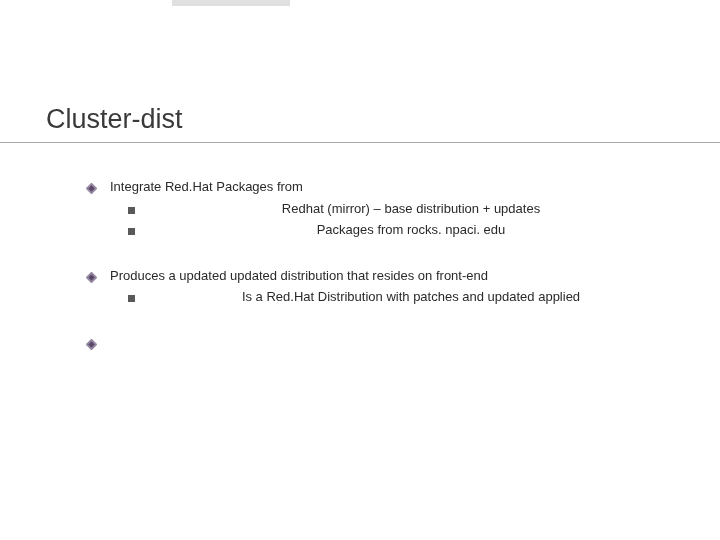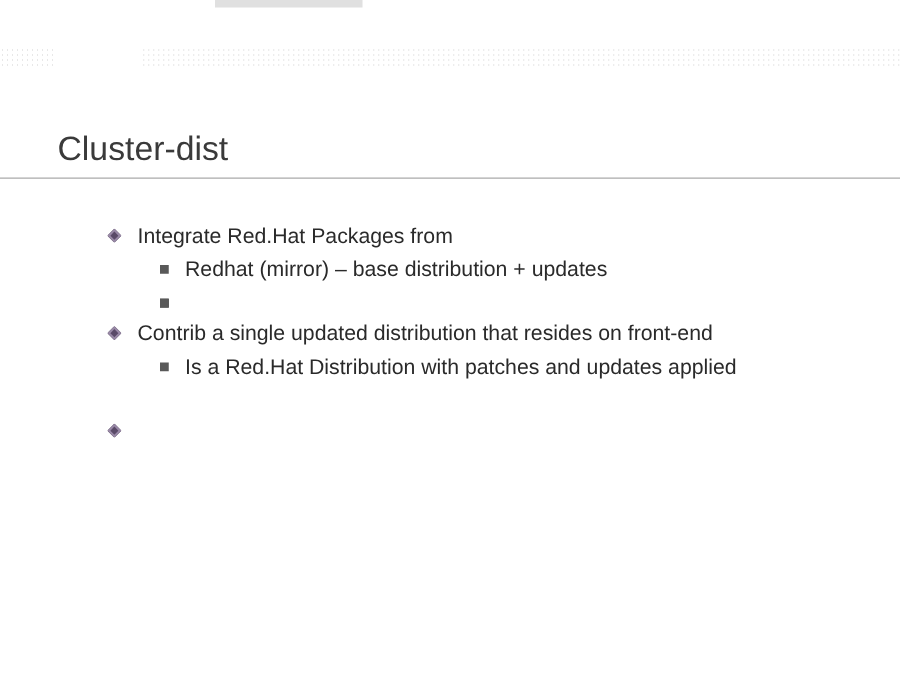--- a/index.html
+++ b/index.html
@@ -51,36 +51,37 @@
     top: 142px;
     width: 720px;
     height: 1px;
     background: #aaaaaa;
   }
   .body {
     position: absolute;
     left: 86px;
     top: 178px;
     width: 588px;
-    font-size: 17px;
+    font-size: 13px;
     color: #2a2a2a;
     line-height: 1.35;
   }
   .lvl1 {
     margin-bottom: 4px;
     position: relative;
     padding-left: 24px;
   }
   .lvl1-group {
     margin-bottom: 28px;
   }
   .lvl2 {
     position: relative;
     padding-left: 62px;
     margin-bottom: 4px;
+    text-align: center;
   }
   .bullet-diamond {
     position: absolute;
     left: 0;
     top: 5px;
     width: 11px;
     height: 11px;
   }
   .bullet-square {
     position: absolute;
@@ -119,34 +120,35 @@
         <span>Redhat (mirror) – base distribution + updates</span>
       </div>
       <div class="lvl2">
         <span class="bullet-square"></span>
       </div>
       <div class="lvl2">
         <span class="bullet-square"></span>
       </div>
       <div class="lvl2">
         <span class="bullet-square"></span>
+        <span>Packages from rocks. npaci. edu</span>
       </div>
     </div>
 
     <div class="lvl1-group">
       <div class="lvl1">
         <svg class="bullet-diamond" viewBox="0 0 12 12">
           <polygon points="6,0 12,6 6,12 0,6" fill="#9a8aa8" stroke="#5a4a68" stroke-width="0.5"></polygon>
           <polygon points="6,2.5 9.5,6 6,9.5 2.5,6" fill="#5a4a68"></polygon>
         </svg>
-        <span>Contrib a single updated distribution that resides on front-end</span>
+        <span>Produces a updated updated distribution that resides on front-end</span>
       </div>
       <div class="lvl2">
         <span class="bullet-square"></span>
-        <span> Is a Red.Hat Distribution with patches and updates applied</span>
+        <span> Is a Red.Hat Distribution with patches and updated applied</span>
       </div>
     </div>
 
     <div class="lvl1-group">
       <div class="lvl1">
         <svg class="bullet-diamond" viewBox="0 0 12 12">
           <polygon points="6,0 12,6 6,12 0,6" fill="#9a8aa8" stroke="#5a4a68" stroke-width="0.5"></polygon>
           <polygon points="6,2.5 9.5,6 6,9.5 2.5,6" fill="#5a4a68"></polygon>
         </svg>
       </div>

